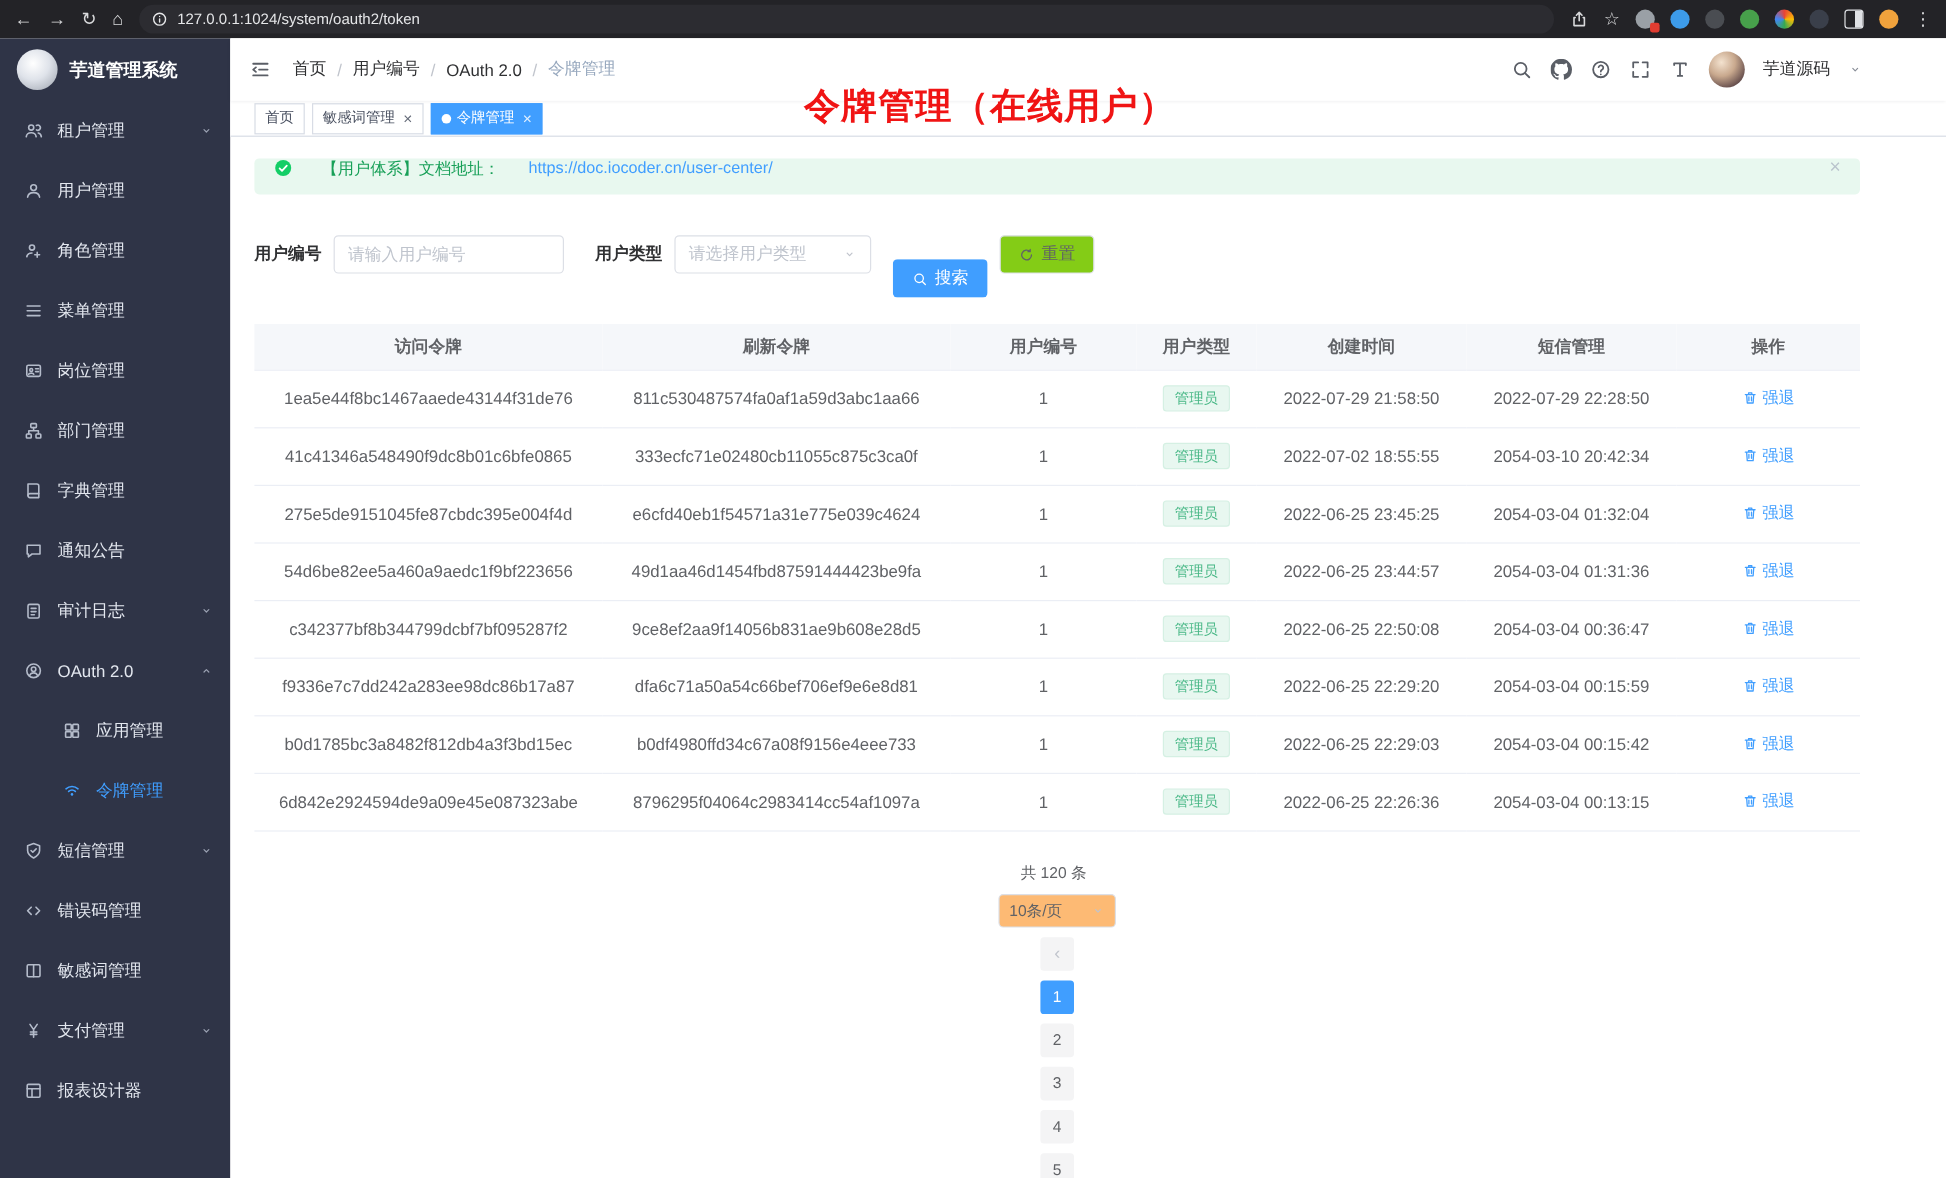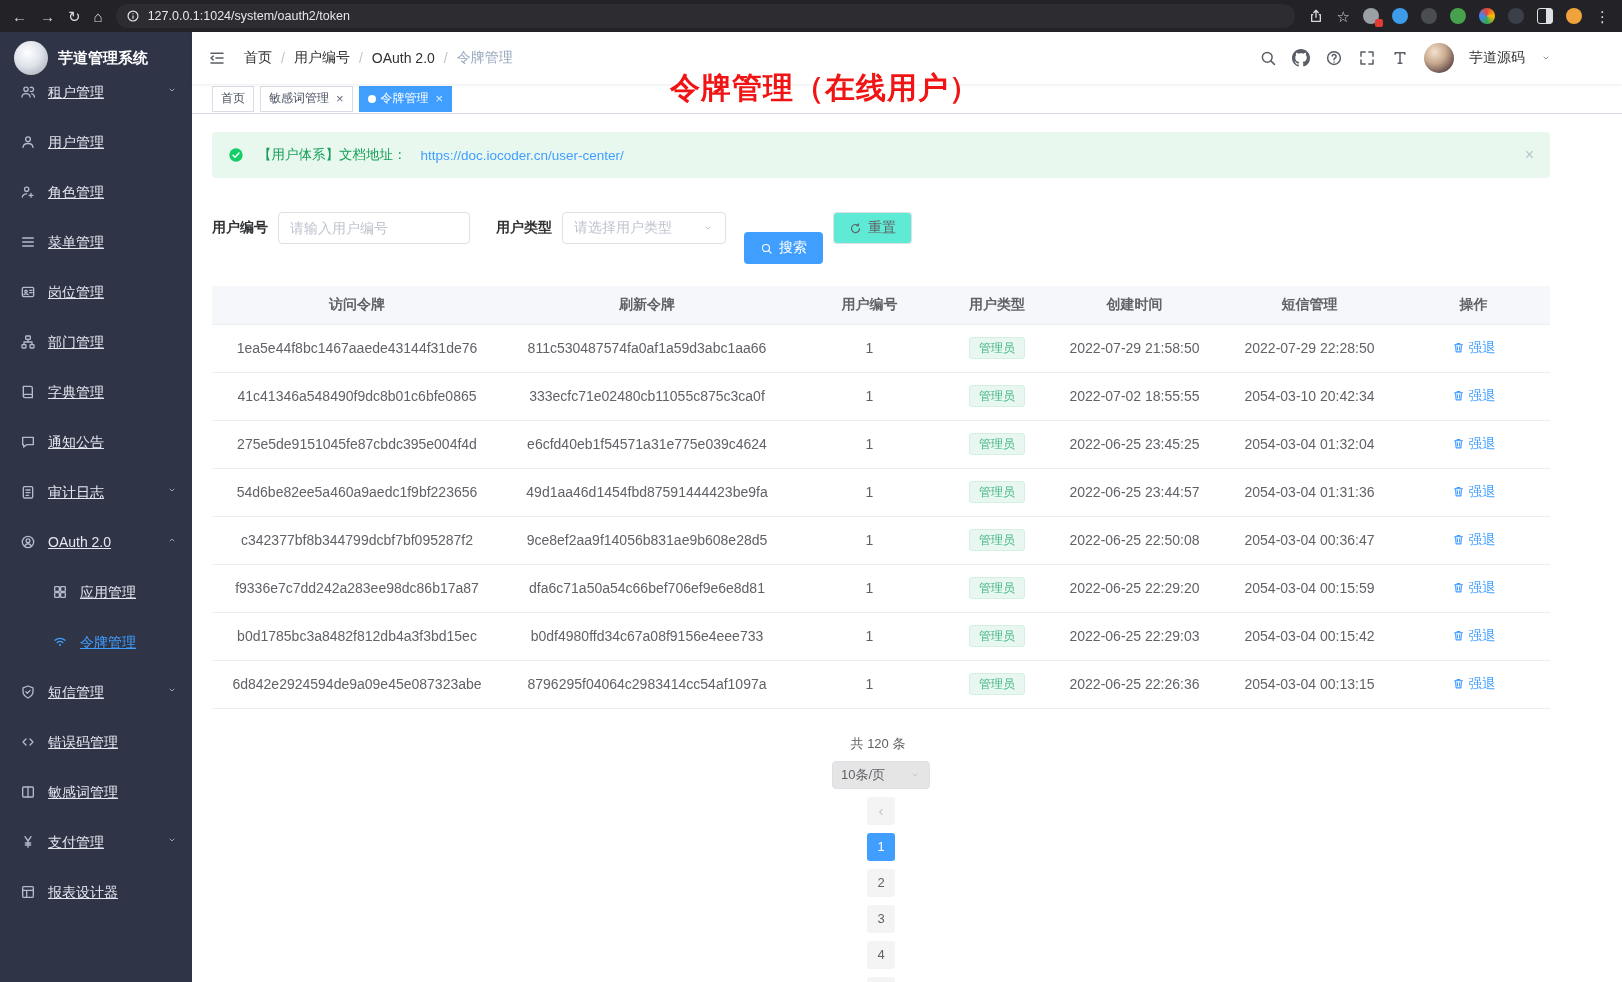--- a/index.html
+++ b/index.html
@@ -19,22 +19,22 @@
   .ext.split { border-radius:3px; background:linear-gradient(90deg,transparent 55%,#dfe1e5 55%); border:1.5px solid #dfe1e5; }
 
   .app { display:flex; height:950px; }
 
   
   .sidebar { width:192px; flex-shrink:0; background:#2f3447; color:#e3e7ef; }
   .logo { height:52px; display:flex; align-items:center; gap:10px; padding:0 14px; }
   .logo-av { width:34px; height:34px; border-radius:50%;
     background:radial-gradient(circle at 40% 35%, #ffffff 0%, #dfe3ea 45%, #9aa0ab 100%); }
   .logo-title { color:#fff; font-weight:700; font-size:15px; white-space:nowrap; }
-  .m-item { height:50px; display:flex; gap:12px; padding:0 14px 0 20px;
-    font-size:14px; color:#e3e7ef; cursor:pointer; white-space:nowrap;text-decoration:underline; }
+  .m-item { height:50px; display:flex; align-items:center; gap:12px; padding:0 14px 0 20px;
+    font-size:14px; color:#e3e7ef; cursor:pointer; white-space:nowrap; }
   .m-item svg.mi { color:#b4bbca; flex-shrink:0; }
   .m-label { flex:1; }
   .m-chev { color:#9aa1b2; flex-shrink:0; }
   .m-item.sub { padding-left:52px; }
   .m-item.active, .m-item.active svg.mi { color:#409eff; }
 
   
   .main { flex:1; min-width:0; display:flex; flex-direction:column; position:relative; background:#fff; }
   .topbar { height:52px; display:flex; align-items:center; gap:18px; padding:0 70px 0 16px;
     background:#fff; box-shadow:0 1px 3px rgba(0,21,41,.08); position:relative; z-index:2; }
@@ -56,53 +56,53 @@
     align-items:center; gap:6px; padding:0 20px; position:relative; z-index:1; }
   .tag { height:26px; display:inline-flex; align-items:center; gap:5px; padding:0 8px;
     border:1px solid #d8dce5; background:#fff; font-size:12px; color:#495060; cursor:pointer; }
   .tag .dot { width:8px; height:8px; border-radius:50%; background:#fff; display:none; }
   .tag.active { background:#409eff; border-color:#409eff; color:#fff; }
   .tag.active .dot { display:inline-block; }
   .tag .x { font-size:13px; line-height:1; margin-left:2px; opacity:.85; }
 
   .content { flex:1; padding:18px 72px 0 20px; overflow:hidden; }
 
-  .alert { height:46px; background:#e8f8ef; border-radius:4px; display:flex; align-items:center;
-    gap:14px; padding:0 16px; font-size:13.5px; }
+  .alert { height:30px; background:#e8f8ef; border-radius:4px; display:flex; 
+    gap:24px; padding:0 16px; font-size:13.5px; }
   .alert .txt { color:#18a058; }
   .alert .link { color:#409eff; cursor:pointer; }
   .alert .close { margin-left:auto; color:#b9c3cc; font-size:16px; line-height:1; cursor:pointer; }
 
   .filters { display:flex; align-items:center; margin-top:14px; font-size:14px; }
   .f-label { font-weight:700; color:#303133; margin-right:10px; }
   .f-input { width:192px; height:32px; border:1px solid #dcdfe6; border-radius:4px; padding:0 11px;
     font-size:14px; color:#606266; outline:none; font-family:inherit; }
   .f-input::placeholder { color:#bfc4cd; }
   .f-group2 { margin-left:26px; }
   .f-select { width:164px; height:32px; border:1px solid #dcdfe6; border-radius:4px; display:flex;
     align-items:center; justify-content:space-between; padding:0 11px; color:#bfc4cd; cursor:pointer; }
   .f-select .chev { color:#c0c4cc; display:flex; }
   .btn { height:32px; border-radius:4px; display:inline-flex; align-items:center; gap:6px;
     padding:0 15px; font-size:14px; cursor:pointer; border:1px solid transparent; font-family:inherit; }
   .btn.primary { background:#409eff; color:#fff; margin-left:18px;margin-top:40px; }
-  .btn.plain { background:#5eead4; border-color:#dcdfe6; color:#606266; margin-left:10px; }
+  .btn.plain { background:#84cc16; border-color:#dcdfe6; color:#606266; margin-left:10px; }
 
   table.grid { width:100%; border-collapse:collapse; table-layout:fixed; margin-top:22px; font-size:14px; }
   .grid th { height:38px; background:#f5f7fa; color:#606266; font-weight:700; text-align:center;
     border-bottom:1px solid #ebeef5; }
   .grid td { height:48px; color:#606266; text-align:center; border-bottom:1px solid #ebeef5;
     overflow:hidden; white-space:nowrap; text-overflow:ellipsis; }
   .tag-success { display:inline-block; background:#e8f7f0; border:1px solid #d5f0e3; color:#47b785;
     font-size:12px; height:22px; line-height:20px; padding:0 9px; border-radius:3px; }
   .action-link { color:#409eff; display:inline-flex; align-items:center; gap:4px; cursor:pointer; font-size:13.5px; }
 
   .pagination { margin-top:26px; display:flex; align-items:center; justify-content:flex-end;
     gap:8px; font-size:13px; color:#606266;flex-direction:column; }
   .pg-total { margin-right:6px; }
-  .pg-size { width:98px; height:28px; border:1px solid #dcdfe6; border-radius:4px; background:#e5e5e5;
+  .pg-size { width:98px; height:28px; border:1px solid #dcdfe6; border-radius:4px; background:#fdba74;
     display:flex; align-items:center; justify-content:space-between; padding:0 8px; cursor:pointer; }
   .pg-size .chev { color:#c0c4cc; display:flex; }
   .pg-btn, .pg-num { min-width:28px; height:28px; background:#f4f4f5; border-radius:3px;
     display:inline-flex; align-items:center; justify-content:center; cursor:pointer; padding:0 5px; font-size:13px; }
   .pg-btn { font-size:15px; }
   .pg-btn.prev { color:#c0c4cc; }
   .pg-num.active { background:#409eff; color:#fff; }
   .pg-goto { display:flex; align-items:center; gap:7px; margin-left:8px; }
   .pg-input { width:40px; height:28px; border:1px solid #dcdfe6; border-radius:4px; text-align:center;
     font-size:13px; color:#606266; outline:none; font-family:inherit; }

